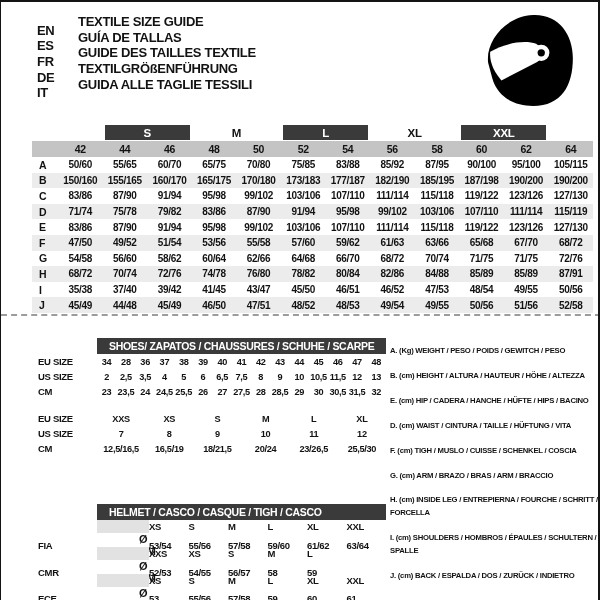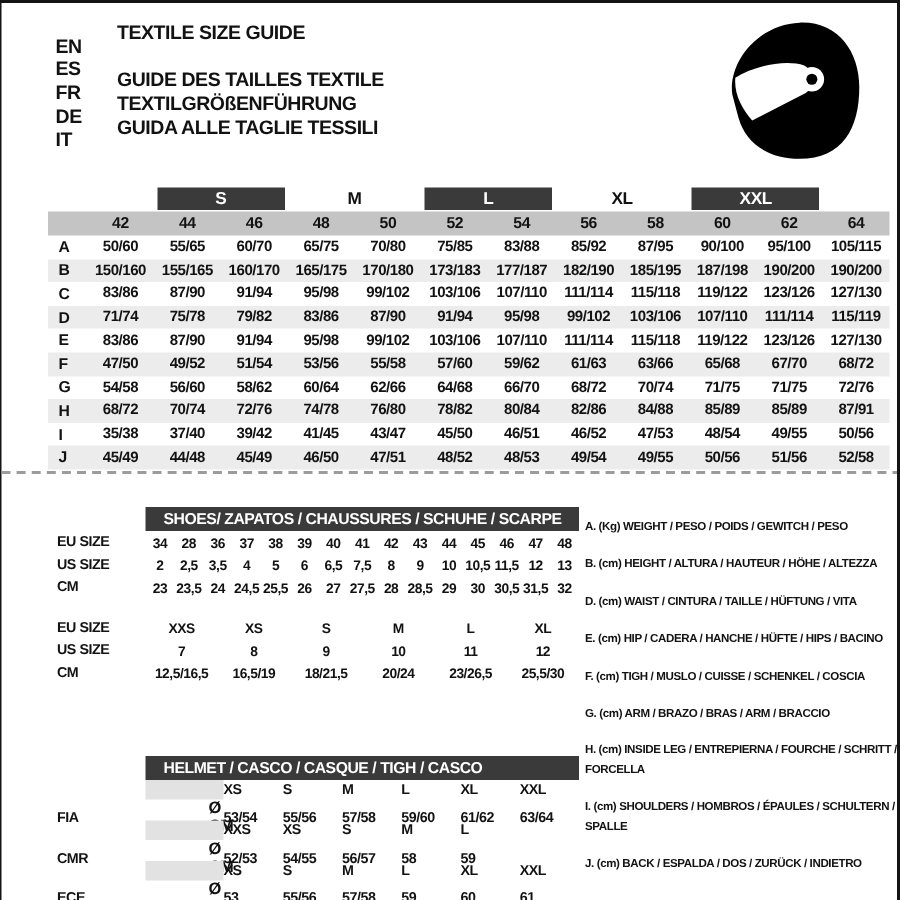--- a/index.html
+++ b/index.html
@@ -65,20 +65,21 @@
 
   <div class="lang-block">
 
       <div class="lang-row">
         <span class="lang-code">EN</span>
         <span class="lang-text">TEXTILE SIZE GUIDE</span>
       </div>
 
       <div class="lang-row">
         <span class="lang-code">ES</span>
+        <span class="lang-text">GUÍA DE TALLAS</span>
       </div>
 
       <div class="lang-row">
         <span class="lang-code">FR</span>
         <span class="lang-text">GUIDE DES TAILLES TEXTILE</span>
       </div>
 
       <div class="lang-row">
         <span class="lang-code">DE</span>
         <span class="lang-text">TEXTILGRÖßENFÜHRUNG</span>
@@ -776,23 +777,23 @@
       </div>
   </div>
 
   <div class="legend">
 
       <div class="legend-item">A. (Kg) WEIGHT / PESO / POIDS / GEWITCH / PESO</div>
 
       <div class="legend-item">B. (cm) HEIGHT / ALTURA / HAUTEUR / HÖHE / ALTEZZA</div>
 
 
+      <div class="legend-item">E. (cm) HIP / CADERA / HANCHE / HÜFTE / HIPS / BACINO</div>
+
       <div class="legend-item">D. (cm) WAIST / CINTURA / TAILLE / HÜFTUNG / VITA</div>
-
-      <div class="legend-item">E. (cm) HIP / CADERA / HANCHE / HÜFTE / HIPS / BACINO</div>
 
       <div class="legend-item">F. (cm) TIGH / MUSLO / CUISSE / SCHENKEL / COSCIA</div>
 
       <div class="legend-item">G. (cm) ARM / BRAZO / BRAS / ARM / BRACCIO</div>
 
       <div class="legend-item">H. (cm) INSIDE LEG / ENTREPIERNA / FOURCHE / SCHRITT / FORCELLA</div>
 
       <div class="legend-item">I. (cm) SHOULDERS / HOMBROS / ÉPAULES / SCHULTERN / SPALLE</div>
 
       <div class="legend-item">J. (cm) BACK / ESPALDA / DOS / ZURÜCK / INDIETRO</div>

